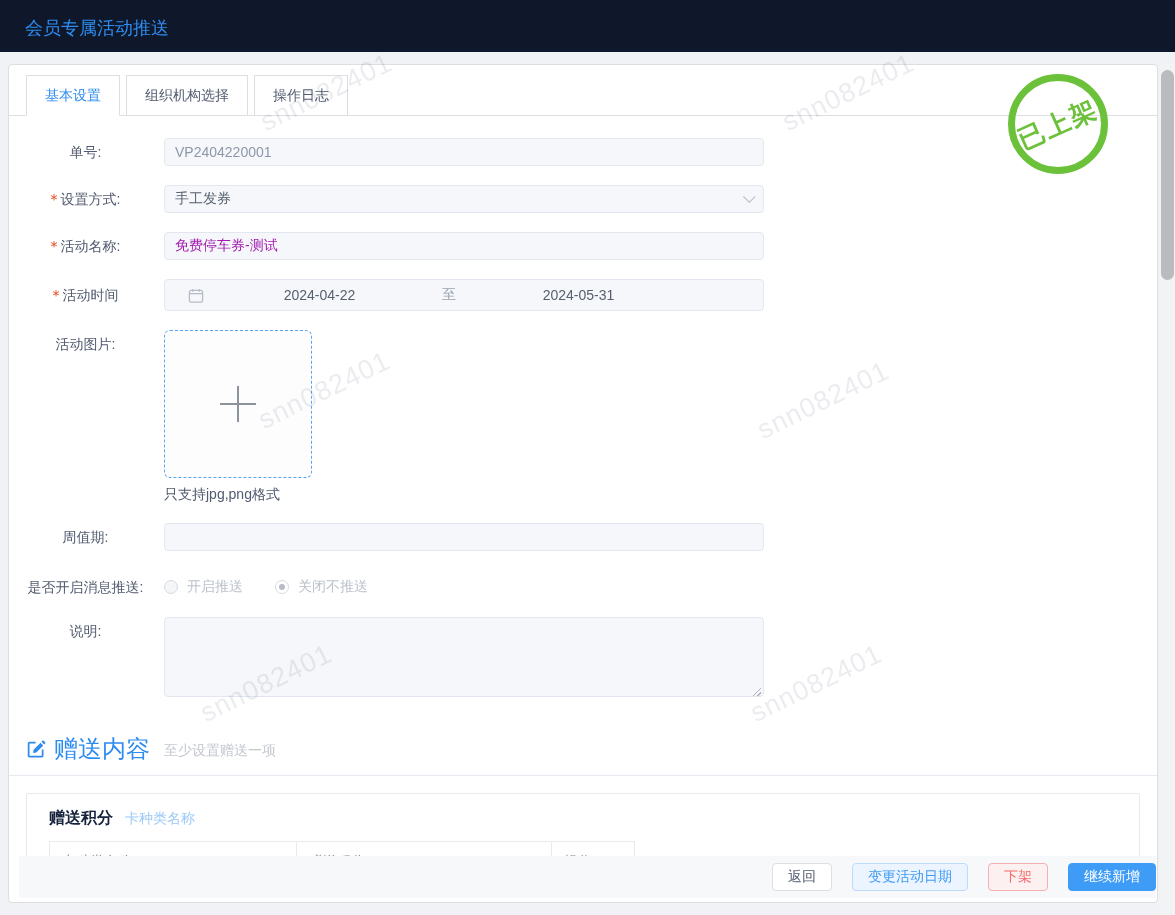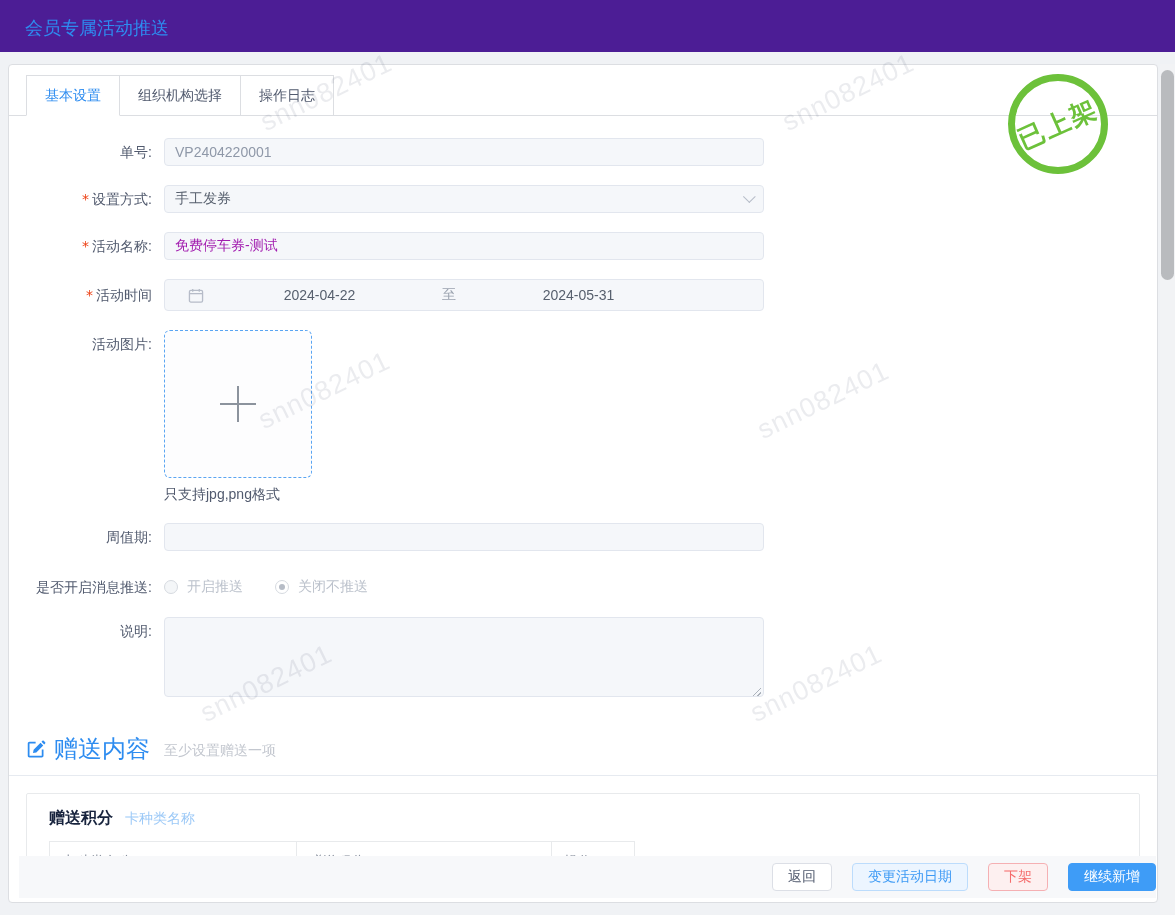--- a/index.html
+++ b/index.html
@@ -2,46 +2,46 @@
 <html><head>
 <meta charset="utf-8">
 <style>
   * { margin:0; padding:0; box-sizing:border-box; }
   html,body { width:1175px; height:915px; overflow:hidden; }
   body {
     font-family:"Liberation Sans","DejaVu Sans",sans-serif;
     background:#f0f2f5; position:relative; font-size:14px; color:#515a6e;
   }
   
-  .titlebar { position:absolute; left:0; top:0; width:1175px; height:52px; background:#4c1d95; }
+  .titlebar { position:absolute; left:0; top:0; width:1175px; height:52px; background:#0f172a; }
   .page-title { position:absolute; left:25px; top:16px; font-size:18px; font-weight:500; color:#2d8cf0; }
   
   .card {
     position:absolute; left:8px; top:64px; width:1150px; height:839px;
     background:#fff; border:1px solid #dcdee2; border-radius:4px; overflow:hidden;
   }
   
-  .tabs-row { margin-top:10px; padding-left:17px; border-bottom:1px solid #dcdee2; display:flex; align-items:flex-end; height:41px; }
+  .tabs-row { margin-top:10px; padding-left:17px; border-bottom:1px solid #dcdee2; display:flex; align-items:flex-end; height:41px;gap:7px; }
   .tab {
     height:40px; line-height:38px; padding:0 18px; background:#fff;
     border:1px solid #dcdee2; border-bottom:none; font-size:14px; color:#515a6e;
     margin-right:-1px; cursor:pointer; text-align:center; min-width:90px;
   }
   .tab.active { color:#2d8cf0; height:41px; margin-bottom:-1px; border-bottom:1px solid #fff; position:relative; z-index:2; }
   
   .stamp {
     position:absolute; left:999px; top:9px; width:100px; height:100px; border-radius:50%;
     border:7px solid #6cc13a; display:flex; align-items:center; justify-content:center; z-index:6; background:transparent;
   }
   .stamp-text { color:#6cc13a; font-size:26px; font-weight:bold; transform:rotate(-24deg); letter-spacing:2px; }
   
   .form { margin-top:22px; }
   .form-row { display:flex; align-items:center; margin-bottom:19px; padding-left:10px; }
   .form-row.top { align-items:flex-start; }
-  .form-label { width:145px; text-align:right; padding-right:12px; color:#515a6e; line-height:28px; flex:none; }
+  .form-label { width:145px; text-align:center; padding-right:12px; color:#515a6e; line-height:28px; flex:none; }
   .form-row.top .form-label { line-height:20px; margin-top:4px; }
   .req { color:#ed4014; margin-right:3px; font-family:"DejaVu Sans",sans-serif; }
   .ctl {
     width:600px; height:28px; background:#f5f7fa; border:1px solid #e2e6ee; border-radius:4px;
     font-size:14px; color:#5a6473; padding:0 10px; outline:none;
   }
   input.ctl { color:#8f98a8; }
   .select-box { position:relative; display:flex; align-items:center; }
   .select-value { color:#57606e; }
   .chevron { position:absolute; right:12px; width:9px; height:9px; border-right:1.5px solid #b6bcc8; border-bottom:1.5px solid #b6bcc8; transform:rotate(45deg) translateY(-4px); }

